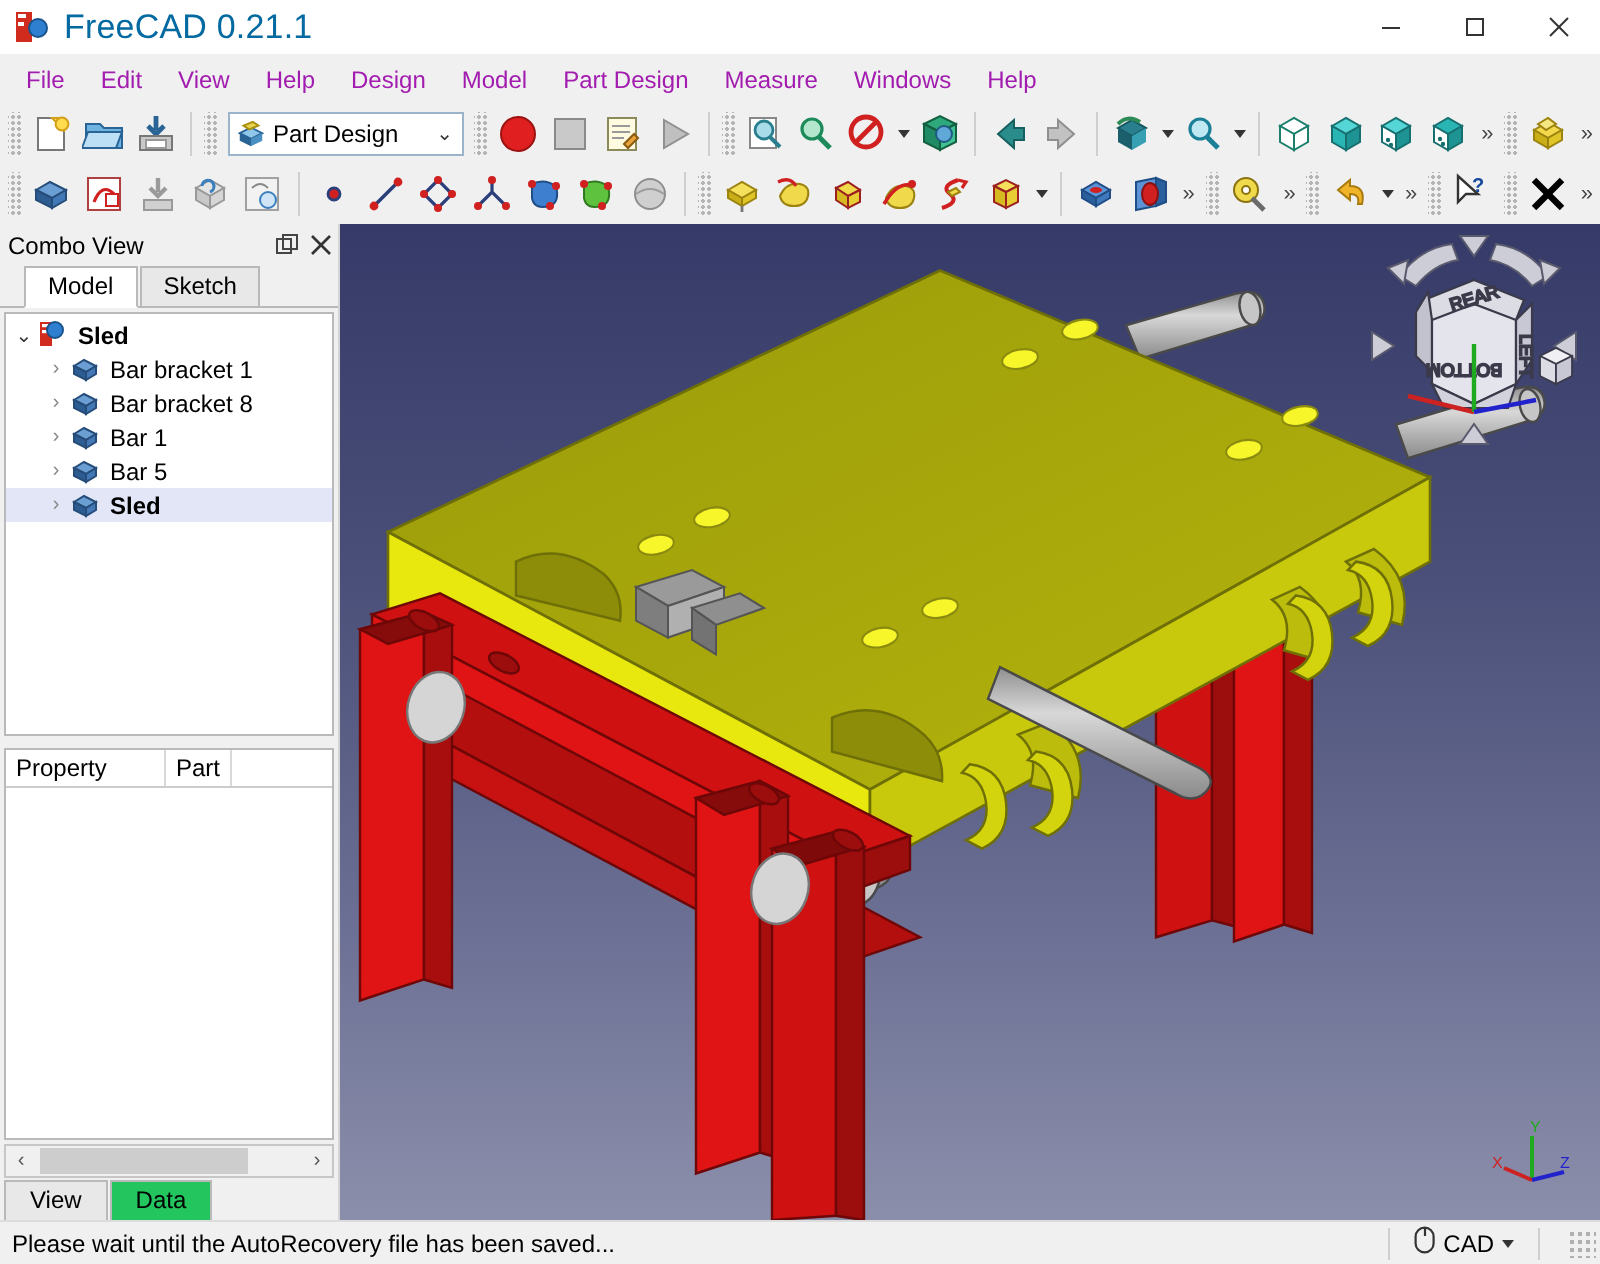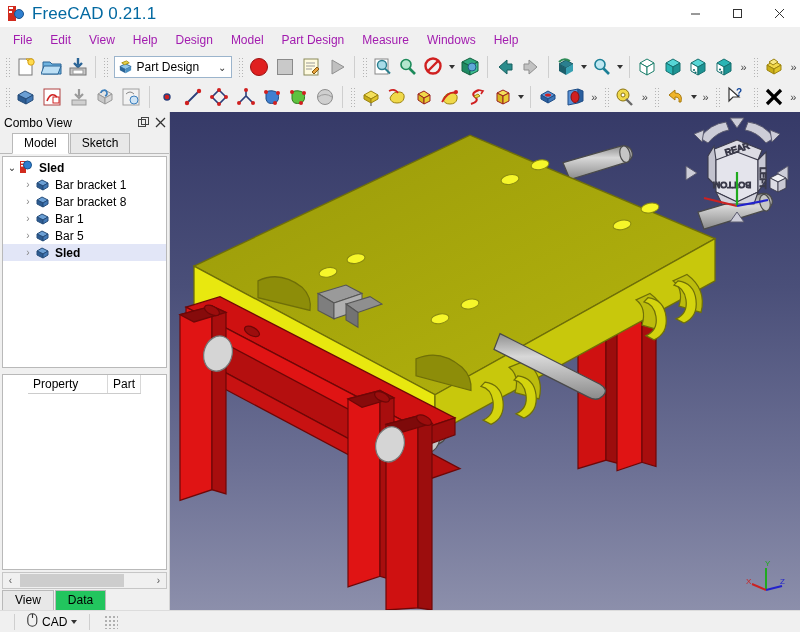--- a/index.html
+++ b/index.html
@@ -77,21 +77,20 @@
   .trow.sel { background:#e2e6f7; }
   .trow.child { padding-left: 18px; }
   .arrow { width:14px; text-align:center; color:#888; font-size:10px; flex:0 0 14px; }
   .arrow.open { color:#333; }
   .ticon { width:17px; height:15px; margin-right:3px; flex:0 0 17px; position:relative; }
   .tlabel { font-weight: bold; }
   .splitter { height:4px; }
   .prop {
     flex:1; background:#fff; border:1px solid #b9b9b9; margin:2px; display:flex; flex-direction:column;
     min-height:0;
-    align-items:center;
   }
   .prop-head { height:19px; display:flex; border-bottom:1px solid #ccc; background:#fff; }
   .prop-col { font-size:12px; padding:2px 5px; border-right:1px solid #d8d8d8; }
   .prop-col.c1 { width:80px; flex:0 0 80px; }
   .prop-body { flex:1; }
   .hscroll { height:17px; background:#f0f0f0; display:flex; align-items:center;
     margin:0 2px; border:1px solid #c6c6c6; }
   .hs-btn { width:15px; height:15px; display:flex; align-items:center; justify-content:center;
     font-size:10px; color:#555; }
   .hs-track { flex:1; height:15px; background:#f0f0f0; position:relative; }
@@ -807,20 +806,21 @@
           <text x="21" y="10" font-size="8" fill="#1faa1f" font-family="Liberation Sans">Y</text>
           <text x="2" y="28" font-size="8" fill="#cc2222" font-family="Liberation Sans">X</text>
           <text x="36" y="28" font-size="8" fill="#2222cc" font-family="Liberation Sans">Z</text>
         </svg>
       </div>
 
     </div>
   </div>
 
   <div class="statusbar">
+    <span class="status-msg">Please wait until the AutoRecovery file has been saved...</span>
     <span class="sb-sep"></span>
     <span class="sb-item">
       <span>
         <svg width="11" height="14" viewBox="0 0 11 14">
           <rect x="0.8" y="0.8" width="9" height="12.4" rx="4.5" fill="none" stroke="#333" stroke-width="1.1"></rect>
           <line x1="5.5" y1="1" x2="5.5" y2="5" stroke="#333" stroke-width="1.1"></line>
         </svg>
       </span>
       <span>CAD</span>
       <span class="sb-caret"></span>

